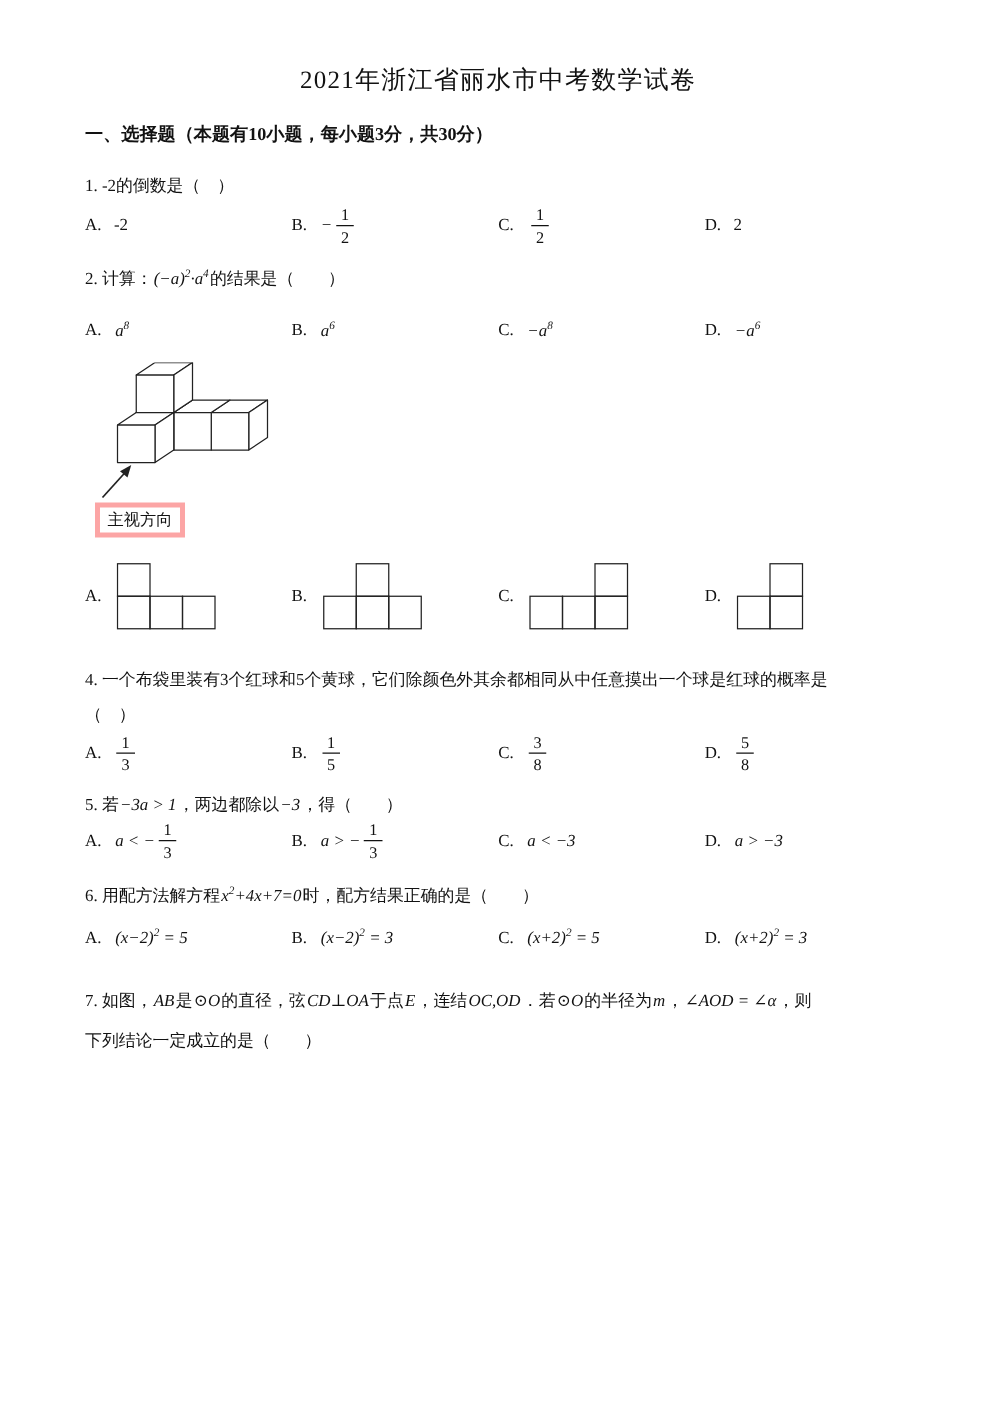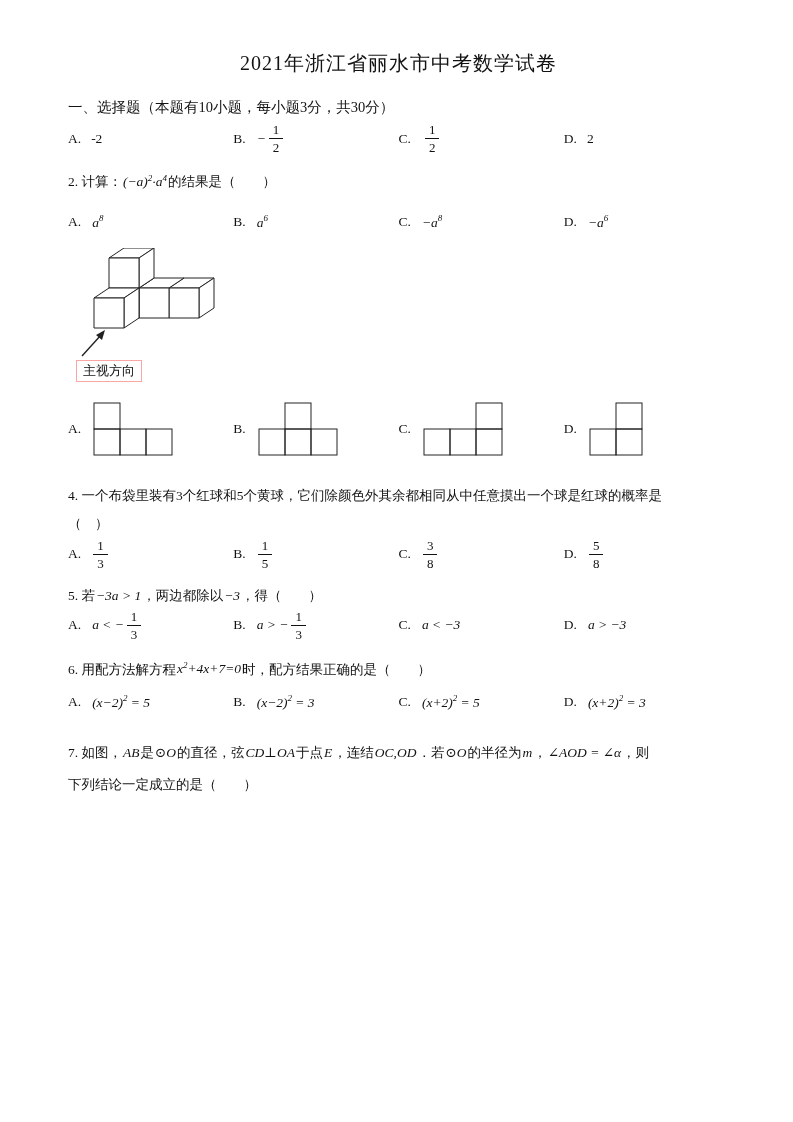--- a/index.html
+++ b/index.html
@@ -4,47 +4,48 @@
 <style>
   * { margin:0; padding:0; box-sizing:border-box; }
   html,body { background:#ffffff; }
   body {
     width:793px; height:1122px; overflow:hidden;
     font-family:"Liberation Serif","DejaVu Serif",serif;
     color:#121212;
   }
   .page { padding:50px 64px 0 68px; }
   .title { font-size:20px; font-weight:400; text-align:center; letter-spacing:1px; }
-  .section { margin-top:21px; font-size:14.5px; font-weight:400; }
+  .section { margin-top:21px; font-size:14.5px; font-weight:700; }
   .stem { font-size:13.5px; line-height:1.4; }
   .math { font-style:italic; padding:0 1px; }
   sup { font-size:9px; }
   .opts { display:flex; align-items:center; }
   .opt { width:25%; display:flex; align-items:center; font-size:13.5px; }
   .lab { margin-right:10px; }
   .val {}
   .frac { display:inline-flex; flex-direction:column; align-items:center; line-height:1; margin:0 2px; font-size:13px; }
   .frac .num { padding:0 4px 2px; border-bottom:1px solid #121212; }
   .frac .den { padding-top:2px; }
   .figure { margin:17px 0 0 6px; }
   .figure svg { display:block; }
-  .figure-label { display:inline-block; border:1px solid #fca5a5; padding:1px 6px; font-size:13px; margin-left:2px; }
+  .figure-label { display:inline-block; border:4px solid #fca5a5; padding:1px 6px; font-size:13px; margin-left:2px; }
   .grid-opt { margin-left:2px; }
   .grid-opt svg { display:block; }
   .q3opts { align-items:center; }
 </style>
 </head>
 <body>
 
 <div class="page">
 
   <h1 class="title">2021年浙江省丽水市中考数学试卷</h1>
   <div class="section">一、选择题（本题有10小题，每小题3分，共30分）</div>
 
   <div>
+    <div class="stem" style="margin-top:23px">1. -2的倒数是（　）</div>
     <div class="opts" style="margin-top:6px">
       <div class="opt">
         <span class="lab">A.</span>
         <span class="val">-2</span>
       </div>
       <div class="opt">
         <span class="lab">B.</span>
         <span class="math">−</span>
         <span class="frac">
             <span class="num">1</span>

